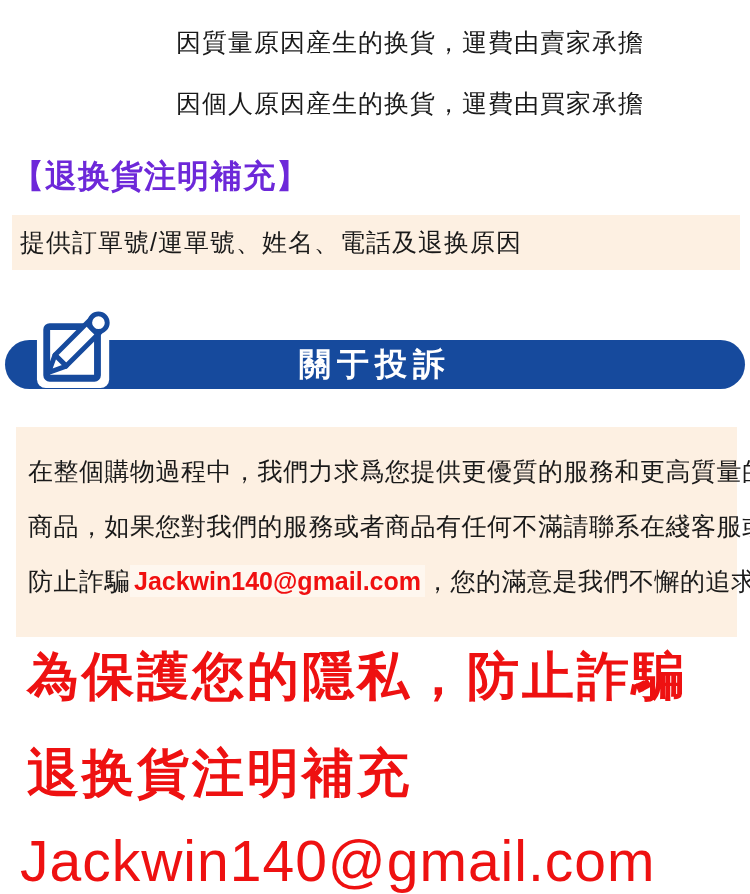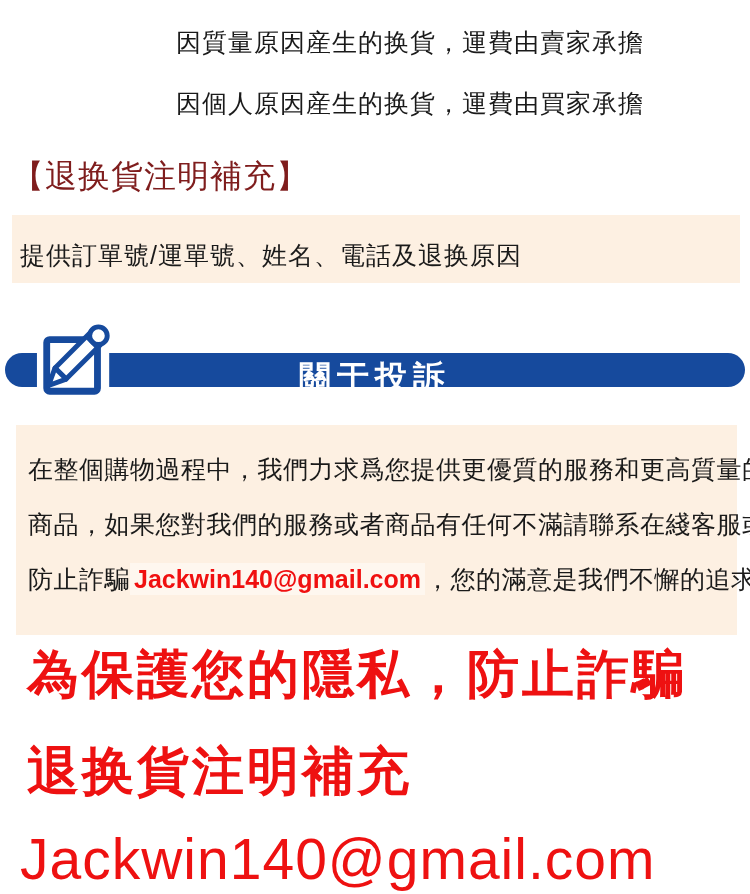--- a/index.html
+++ b/index.html
@@ -18,43 +18,43 @@
     font-size: 25px;
     line-height: 32px;
     letter-spacing: 1px;
     text-align: center;
   }
   .intro-line + .intro-line { margin-top: 29px; }
 
   .supplement-heading {
     margin: 36px 0 0 12px;
     font-size: 32px;
-    font-weight: 400;
-    color: #7f1d1d;
+    font-weight: 700;
+    color: #6d28d9;
     letter-spacing: 1px;
   }
 
   .cream-box {
     background: #fdf0e2;
   }
   .box1 {
     margin: 16px 10px 0 12px;
-    padding: 22px 14px 10px 8px;
+    padding: 9px 14px 10px 8px;
   }
   .box1-line {
     font-size: 25px;
     line-height: 36px;
     letter-spacing: 1px;
   }
   .box1-line + .box1-line { margin-top: 6px; }
 
   .banner-wrap {
     position: relative;
     margin: 70px 5px 0 5px;
-    height: 34px;
+    height: 49px;
     background: #164a9d;
     border-radius: 25px;
   }
   .banner-label {
     text-align: center;
     color: #ffffff;
     font-size: 32px;
     font-weight: 700;
     line-height: 49px;
     letter-spacing: 6px;

